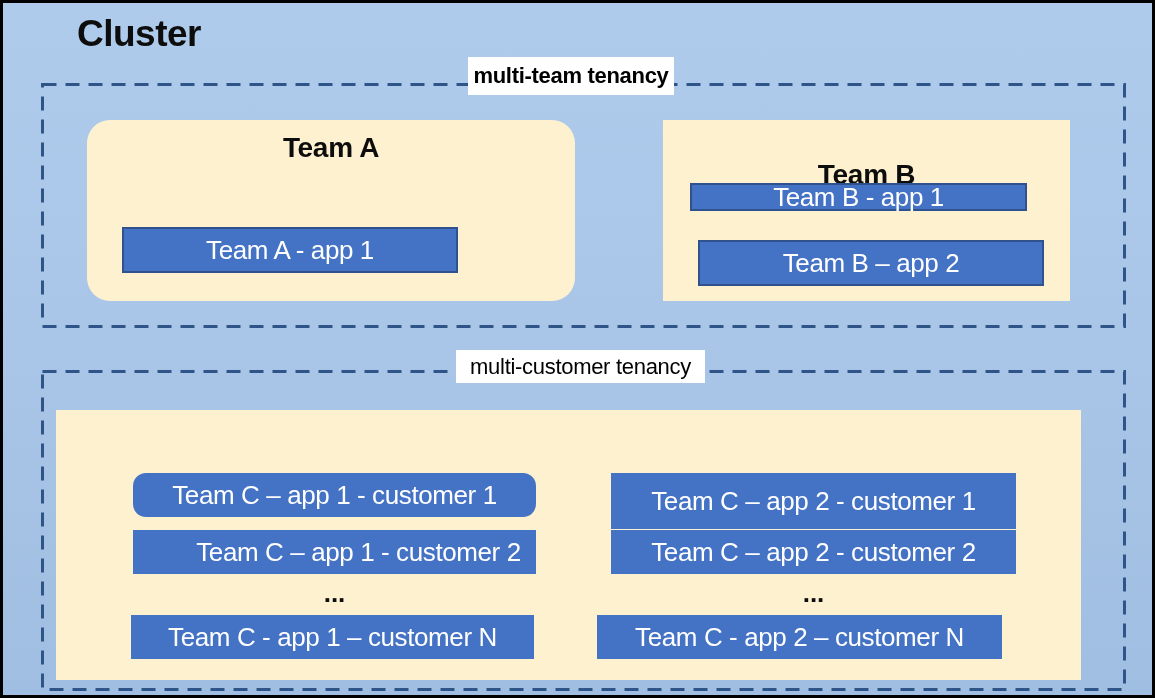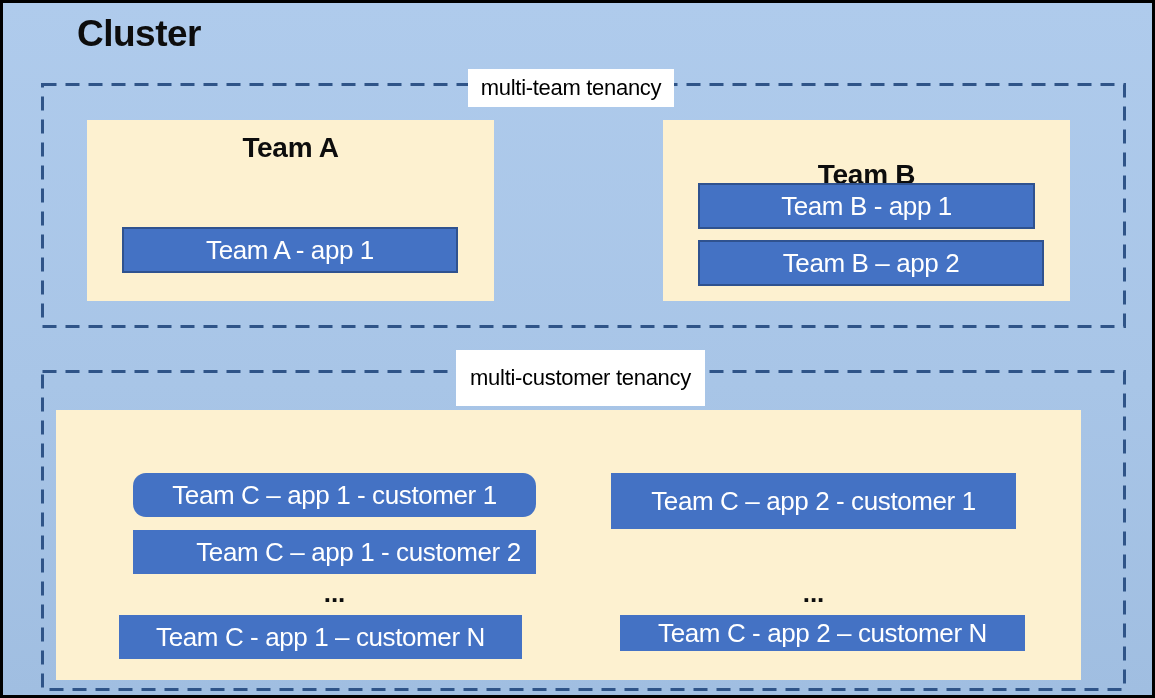--- a/index.html
+++ b/index.html
@@ -83,45 +83,46 @@
 
 <div class="canvas">
 
   <div class="cluster-title">Cluster</div>
 
   <div class="zone" style="left:38px; top:80px;">
     <svg width="1085" height="245">
       <rect x="1.5" y="1.5" width="1082" height="242" fill="none" stroke-width="3" stroke-dasharray="14 9" stroke="#2F5488"></rect>
     </svg>
   </div>
-  <div class="zone-chip" style="left:465px; top:66px; width:206px; height:38px;">multi-team tenancy</div>
+  <div class="zone-chip" style="left:465px; top:54px; width:206px; height:38px;font-weight:bold;">multi-team tenancy</div>
 
-  <div class="team-panel" style="left:84px; top:117px; width:407px; height:181px;">
+  <div class="team-panel" style="left:84px; top:117px; width:488px; height:181px;border-radius:23px;">
     <div class="team-title" style="top:12px;">Team A</div>
     <div class="app-box bordered" style="left:35px; top:107px; width:336px; height:46px;">Team A - app 1</div>
   </div>
 
   <div class="team-panel" style="left:660px; top:117px; width:407px; height:181px;">
     <div class="team-title" style="top:12px;margin-top:27px;">Team B</div>
-    <div class="app-box bordered" style="left:35px; top:63px; width:337px; height:46px;">Team B - app 1</div>
+    <div class="app-box bordered" style="left:27px; top:63px; width:337px; height:28px;">Team B - app 1</div>
     <div class="app-box bordered" style="left:35px; top:120px; width:346px; height:46px;">Team B – app 2</div>
   </div>
 
   <div class="zone" style="left:38px; top:367px;">
     <svg width="1085" height="321">
       <rect x="1.5" y="1.5" width="1082" height="318" fill="none" stroke-width="3" stroke-dasharray="14 9" stroke="#2F5488"></rect>
     </svg>
   </div>
-  <div class="zone-chip" style="left:453px; top:347px; width:249px; height:56px;">multi-customer tenancy</div>
+  <div class="zone-chip" style="left:453px; top:347px; width:249px; height:33px;">multi-customer tenancy</div>
 
   <div class="team-panel" style="left:53px; top:407px; width:1025px; height:270px;">
 
     <div class="app-box" style="left:77px; top:63px; width:403px; height:44px;border-radius:13px;">Team C – app 1 - customer 1</div>
     <div class="app-box" style="left:77px; top:120px; width:403px; height:44px;padding-left:48px;">Team C – app 1 - customer 2</div>
     <div class="ellipsis-row" style="left:77px; top:168px; width:403px;">...</div>
-    <div class="app-box" style="left:63px; top:205px; width:403px; height:44px;">Team C - app 1 – customer N</div>
+    <div class="app-box" style="left:75px; top:205px; width:403px; height:44px;">Team C - app 1 – customer N</div>
 
     <div class="app-box" style="left:555px; top:63px; width:405px; height:56px;">Team C – app 2 - customer 1</div>
+    <div class="app-box" style="left:555px; top:120px; width:405px; height:44px;">Team C – app 2 - customer 2</div>
     <div class="ellipsis-row" style="left:555px; top:168px; width:405px;">...</div>
-    <div class="app-box" style="left:564px; top:205px; width:405px; height:36px;">Team C - app 2 – customer N</div>
+    <div class="app-box" style="left:541px; top:205px; width:405px; height:44px;">Team C - app 2 – customer N</div>
   </div>
 
 </div>
 
 </body></html>

